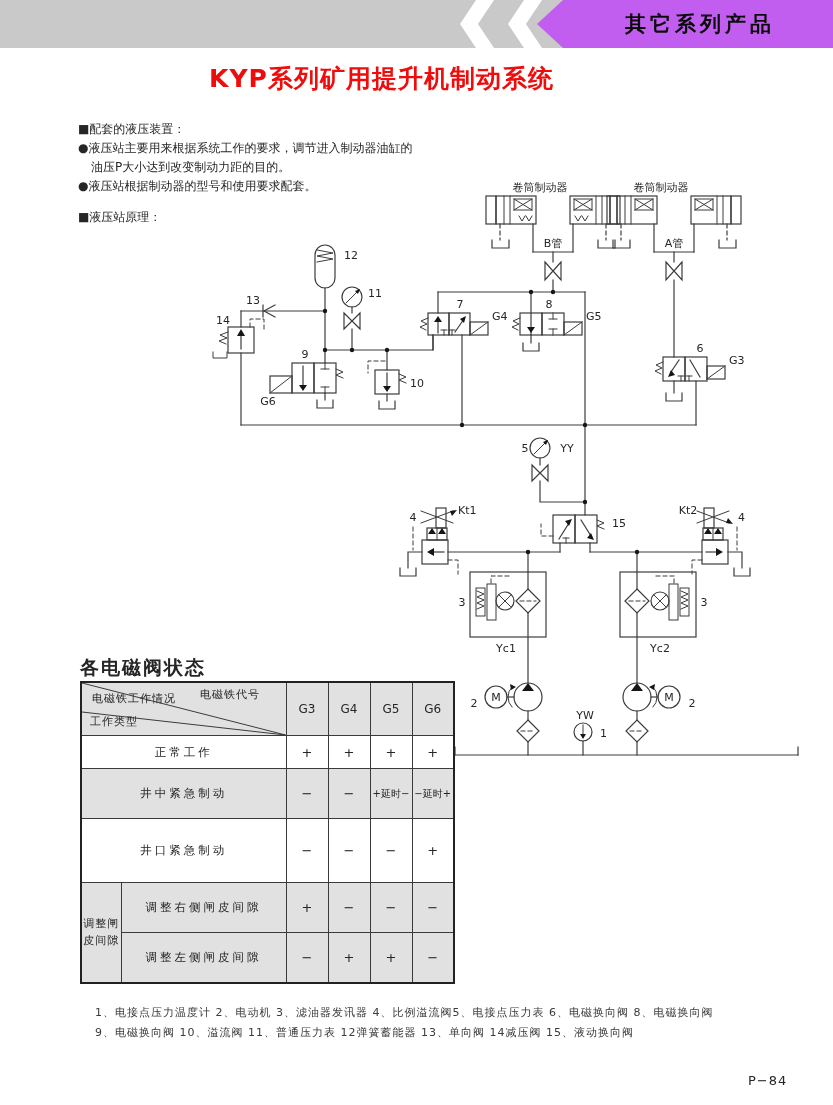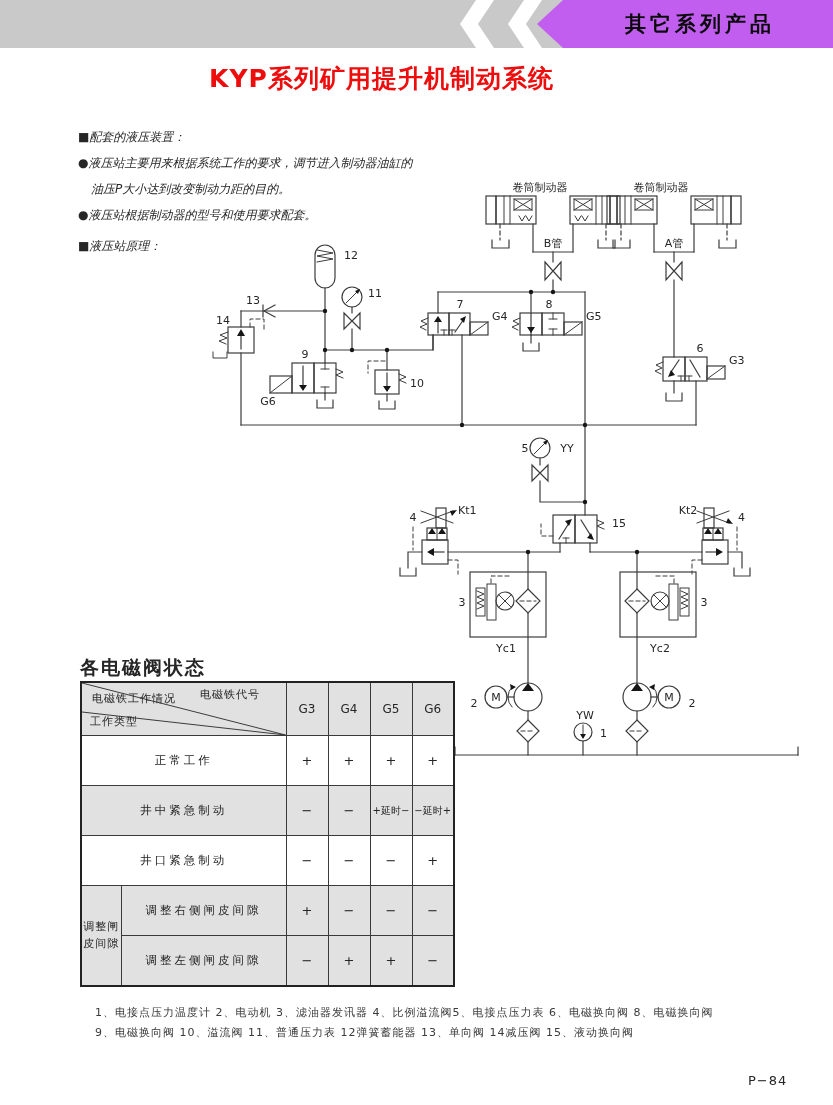--- a/index.html
+++ b/index.html
@@ -13,21 +13,21 @@
   .chev.c2{left:508px;clip-path:polygon(40% 0,85% 0,45% 50%,85% 100%,40% 100%,0 50%);}
   .banner{position:absolute;left:537px;top:0;width:296px;height:48px;
           clip-path:polygon(8.8% 0,100% 0,100% 100%,8.8% 100%,0 50%);
           display:flex;align-items:center;justify-content:center;}
   .banner span{font-size:21px;font-weight:bold;color:#0a0a0a;letter-spacing:4px;padding-left:30px;}
   
   .title{position:absolute;left:0;top:62px;width:763px;text-align:center;
          font-size:25px;font-weight:bold;letter-spacing:1px;}
   
   .intro{position:absolute;left:78px;top:120px;font-size:12px;line-height:18px;}
-  .intro p{margin:8px 0 1px 0;font-style:italic;}
+  .intro p{margin:0 0 1px 0;}
   .intro p.ind{margin-left:13px;}
   .intro p.gap{margin-top:13px;}
   
   svg.diag{position:absolute;left:0;top:0;}
   .ln{fill:none;stroke:#3c3c3c;stroke-width:1.2;stroke-linecap:square;}
   .thin{stroke-width:1;}
   .dash{stroke-dasharray:4 3;}
   .fl{fill:#161616;stroke:none;}
   .dot{fill:#161616;stroke:none;}
   svg text{fill:#262626;font-size:11px;font-family:"DejaVu Sans",sans-serif;}
@@ -460,35 +460,35 @@
           </svg>
           <span class="ct a">电磁铁工作情况</span>
           <span class="ct b">电磁铁代号</span>
           <span class="ct c">工作类型</span>
         </td>
         <td class="colhead shade">G3</td>
         <td class="colhead shade">G4</td>
         <td class="colhead shade">G5</td>
         <td class="colhead shade">G6</td>
       </tr>
-      <tr style="height:50px">
+      <tr style="height:33px">
         <td class="rowlabel" colspan="2">正常工作</td>
         <td class="val">+</td>
         <td class="val">+</td>
         <td class="val">+</td>
         <td class="val">+</td>
       </tr>
       <tr style="height:50px">
         <td class="rowlabel shade" colspan="2">井中紧急制动</td>
         <td class="val shade">−</td>
         <td class="val shade">−</td>
         <td class="val shade small">+延时−</td>
         <td class="val shade small">−延时+</td>
       </tr>
-      <tr style="height:50px">
+      <tr style="height:64px">
         <td class="rowlabel" colspan="2">井口紧急制动</td>
         <td class="val">−</td>
         <td class="val">−</td>
         <td class="val">−</td>
         <td class="val">+</td>
       </tr>
       <tr style="height:50px">
         <td class="grp shade" rowspan="2">调整闸皮间隙</td>
         <td class="rowlabel shade">调整右侧闸皮间隙</td>
         <td class="val shade">+</td>

